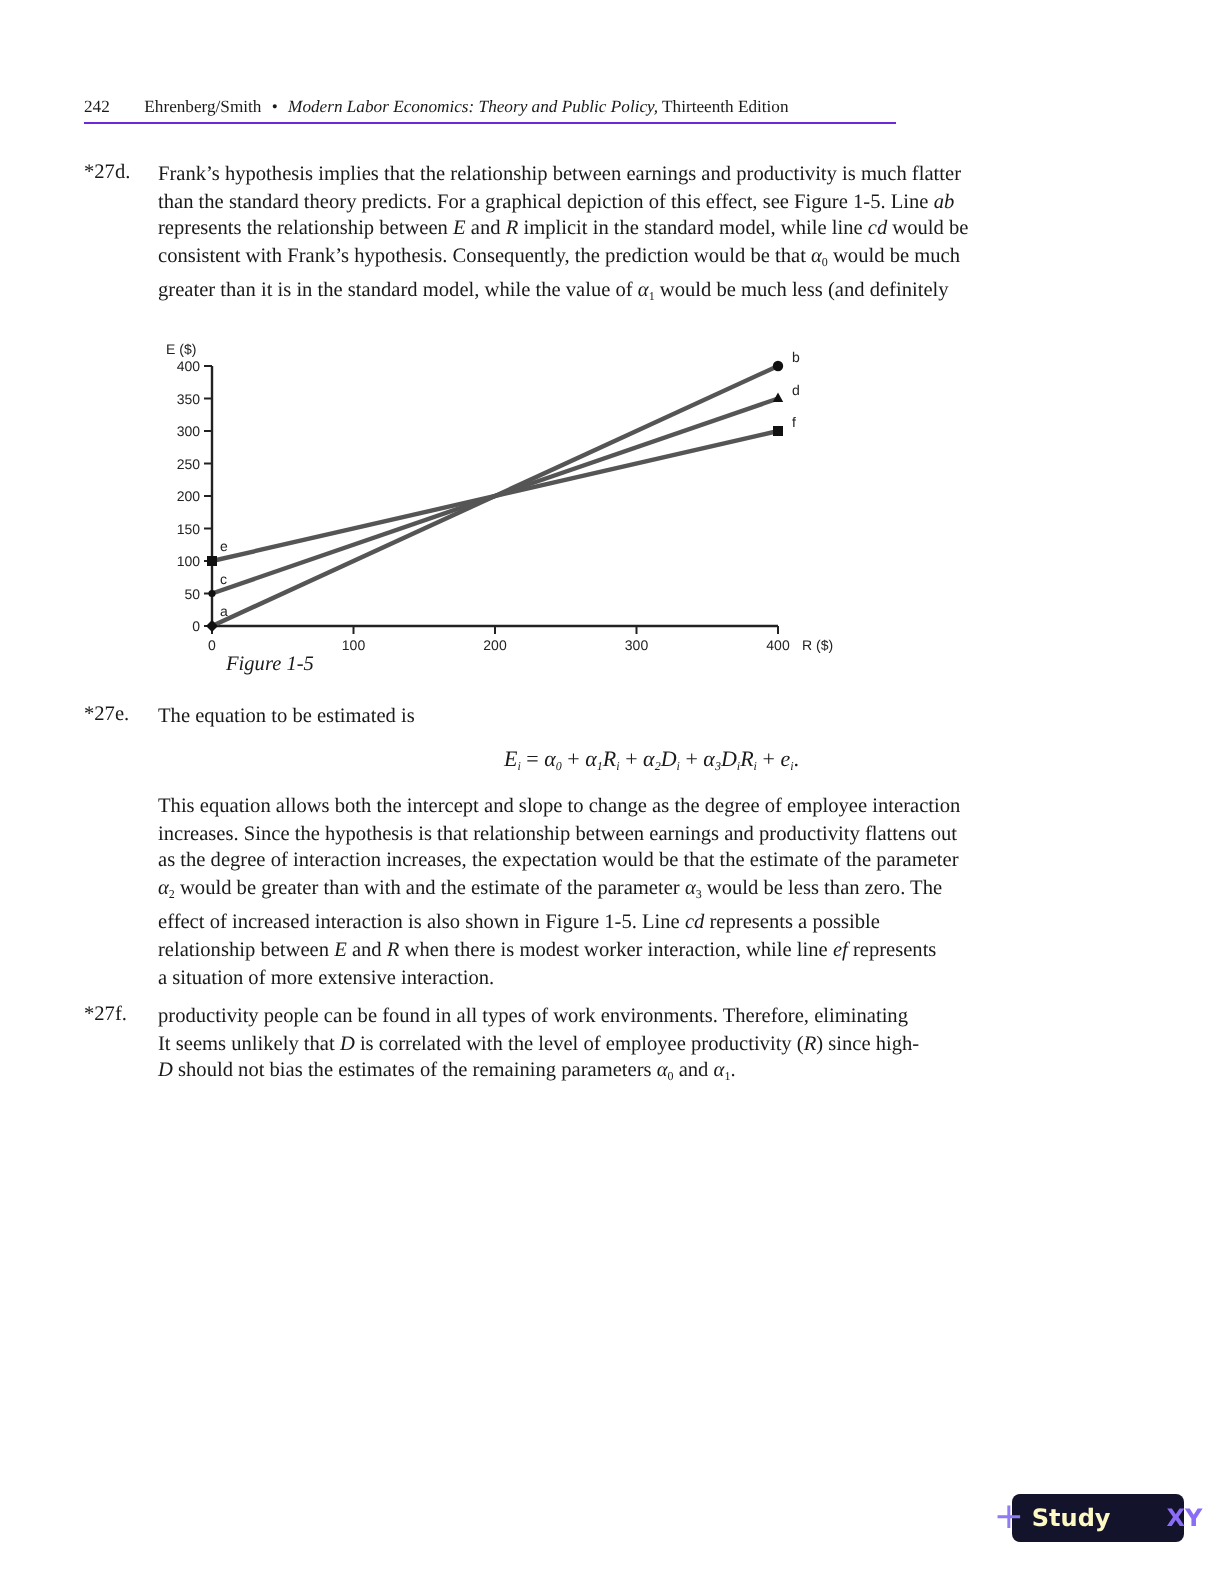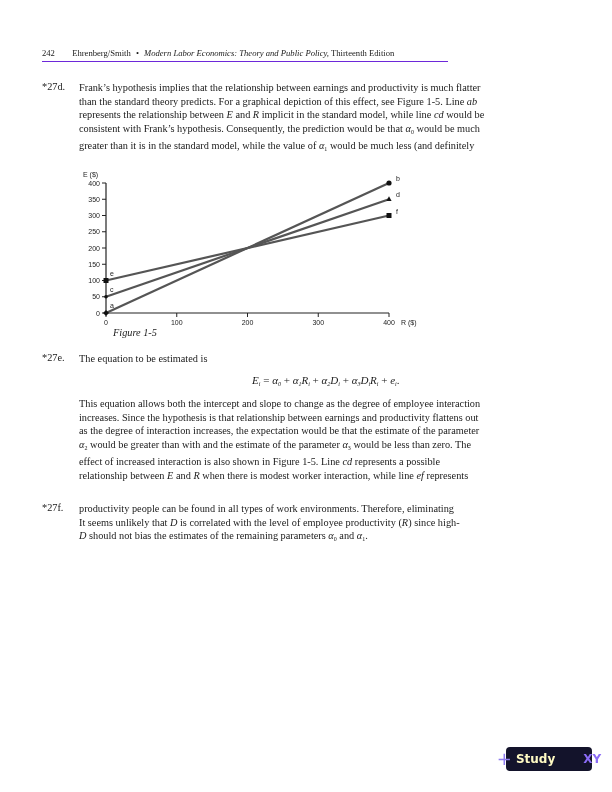--- a/index.html
+++ b/index.html
@@ -108,20 +108,21 @@
   <span>E</span><sub>i</sub><span class="up"> = </span><span>α</span><sub>0</sub><span class="up"> + </span><span>α</span><sub>1</sub><span>R</span><sub>i</sub><span class="up"> + </span><span>α</span><sub>2</sub><span>D</span><sub>i</sub><span class="up"> + </span><span>α</span><sub>3</sub><span>D</span><sub>i</sub><span>R</span><sub>i</sub><span class="up"> + </span><span>e</span><sub>i</sub><span class="up">.</span>
 </div>
 
 <div class="para" style="top:397px">
   <span class="ln">This equation allows both the intercept and slope to change as the degree of employee interaction</span>
   <span class="ln">increases. Since the hypothesis is that relationship between earnings and productivity flattens out</span>
   <span class="ln">as the degree of interaction increases, the expectation would be that the estimate of the parameter</span>
   <span class="ln"><span class="alpha">α</span><sub>2</sub><span> would be greater than with and the estimate of the parameter </span><span class="alpha">α</span><sub>3</sub><span> would be less than zero. The</span></span>
   <span class="ln"><span>effect of increased interaction is also shown in Figure 1-5. Line </span><i>cd</i><span> represents a possible</span></span>
   <span class="ln"><span>relationship between </span><i>E</i><span> and </span><i>R</i><span> when there is modest worker interaction, while line </span><i>ef</i><span> represents</span></span>
+  <span class="ln">a situation of more extensive interaction.</span>
 </div>
 
 <div class="qlabel" style="top:502px">*27f.</div>
 <div class="para" style="top:502px">
   <span class="ln">productivity people can be found in all types of work environments. Therefore, eliminating</span>
   <span class="ln"><span>It seems unlikely that </span><i>D</i><span> is correlated with the level of employee productivity (</span><i>R</i><span>) since high-</span></span>
   <span class="ln"><i>D</i><span> should not bias the estimates of the remaining parameters </span><span class="alpha">α</span><sub>0</sub><span> and </span><span class="alpha">α</span><sub>1</sub><span>.</span></span>
 </div>
 
 <div class="badge">

